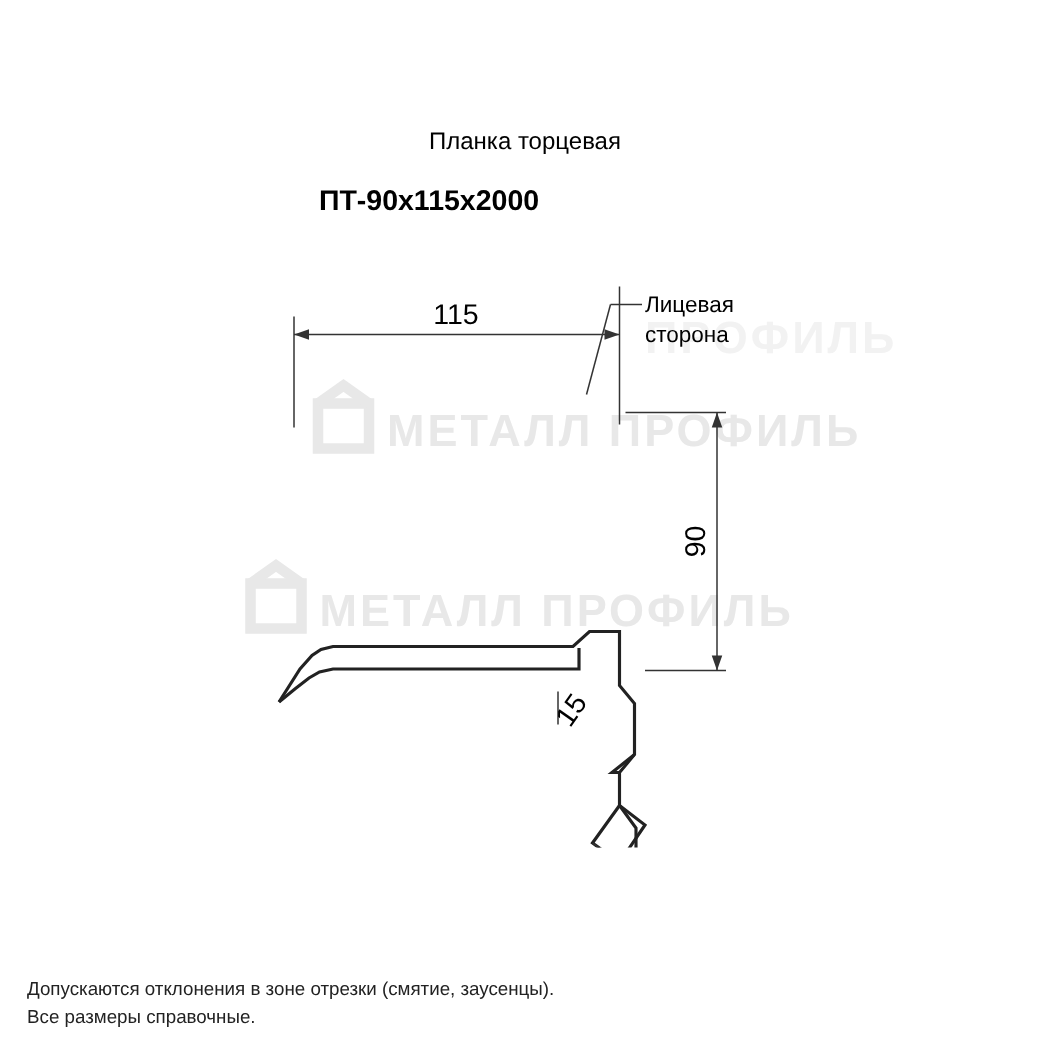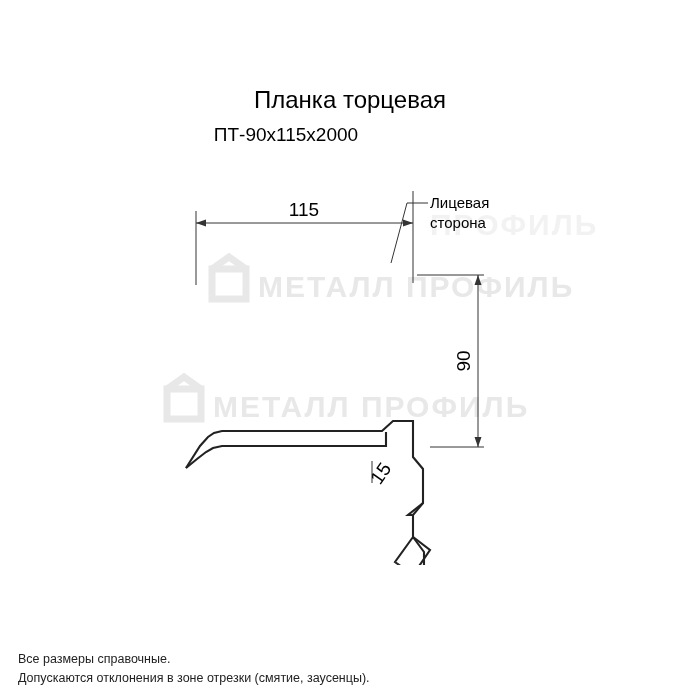--- a/index.html
+++ b/index.html
@@ -30,31 +30,31 @@
     font-weight: bold;
     letter-spacing: 0px;
     color: #000;
   }
   .subtitle {
     position: absolute;
     top: 86px;
     left: 0;
     width: 700px;
     text-align: center;
-    font-size: 24px;
+    font-size: 16px;
     color: #000;
   }
   .code {
     position: absolute;
     top: 124px;
     left: 0;
     width: 572px;
     text-align: center;
     font-size: 19px;
-    font-weight: normal;
+    font-weight: bold;
     color: #000;
   }
   .drawing {
     position: absolute;
     top: 165px;
     left: 0;
     width: 700px;
     height: 400px;
   }
   .watermark {
@@ -166,16 +166,16 @@
 
     <g stroke="#333333" stroke-width="1" fill="none">
       <line x1="407" y1="38" x2="428" y2="38"></line>
       <line x1="407" y1="38" x2="391" y2="98"></line>
     </g>
     <text x="430" y="43" font-family="Liberation Sans, sans-serif" font-size="15" fill="#000">Лицевая</text>
     <text x="430" y="63" font-family="Liberation Sans, sans-serif" font-size="15" fill="#000">сторона</text>
   </svg>
 
   <div class="footer">
+    <div>Допускаются отклонения в зоне отрезки (смятие, заусенцы).</div>
     <div>Все размеры справочные.</div>
-    <div>Допускаются отклонения в зоне отрезки (смятие, заусенцы).</div>
   </div>
 </div>
 
 </body></html>

